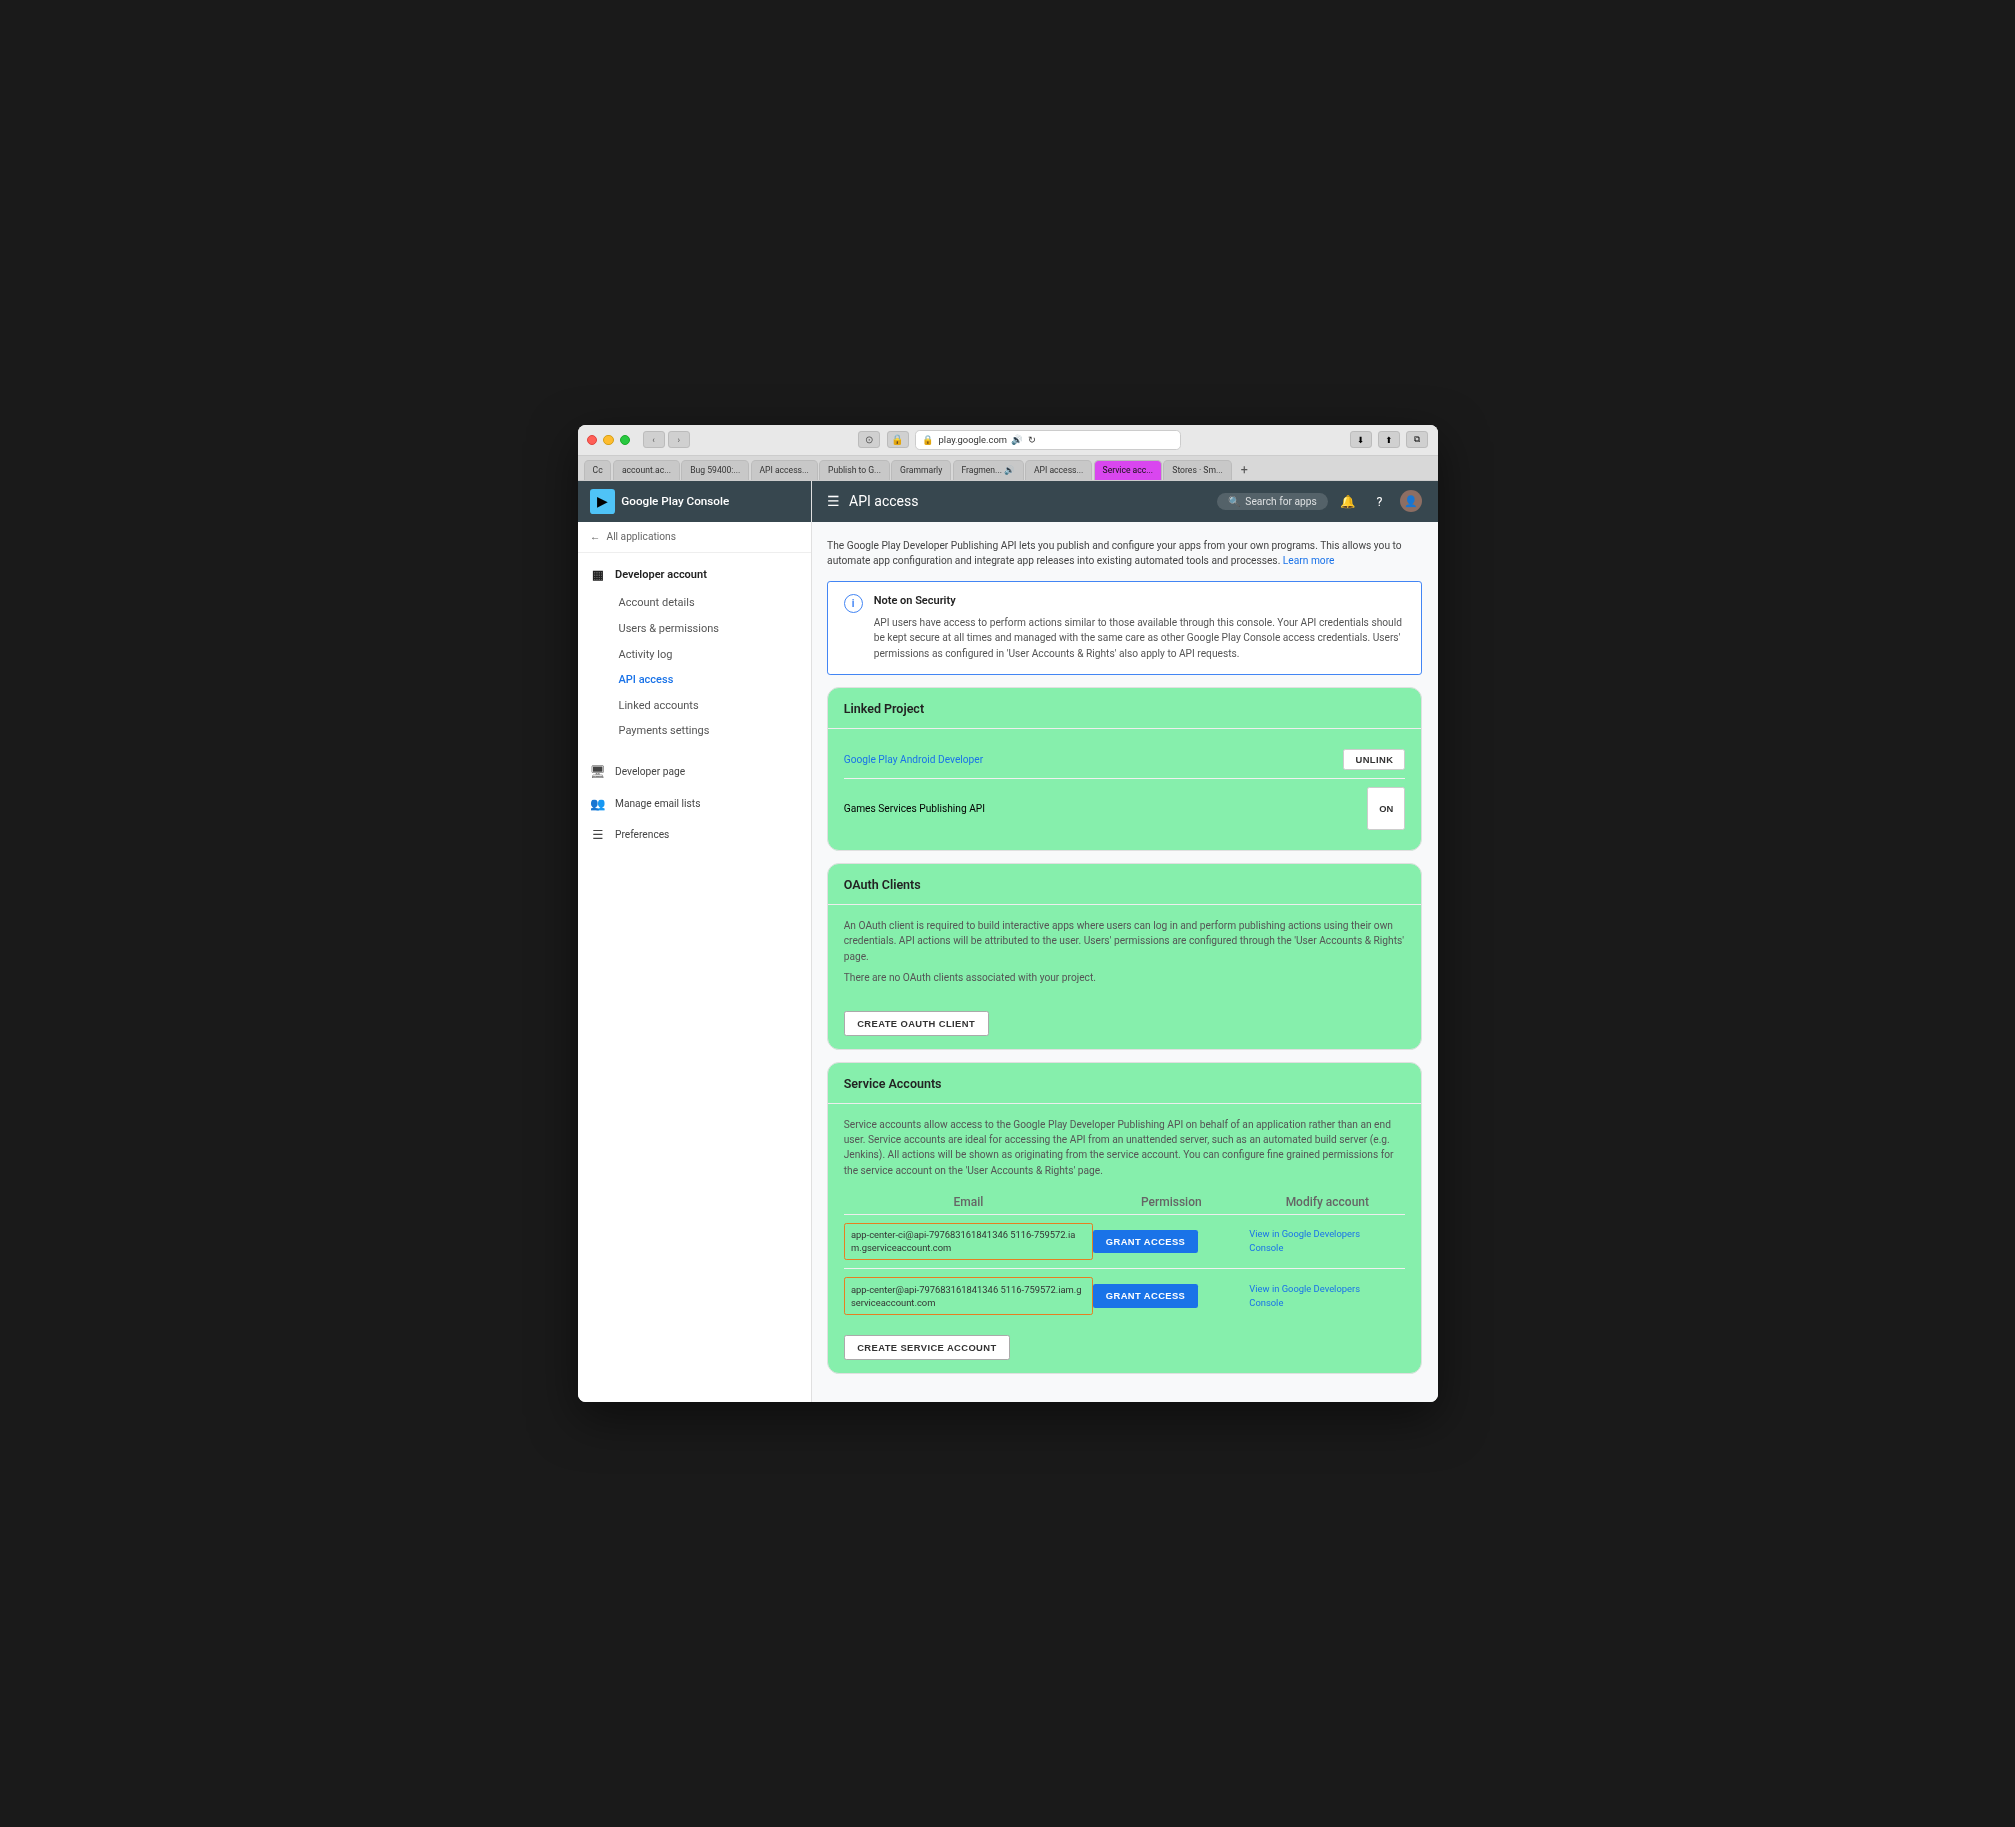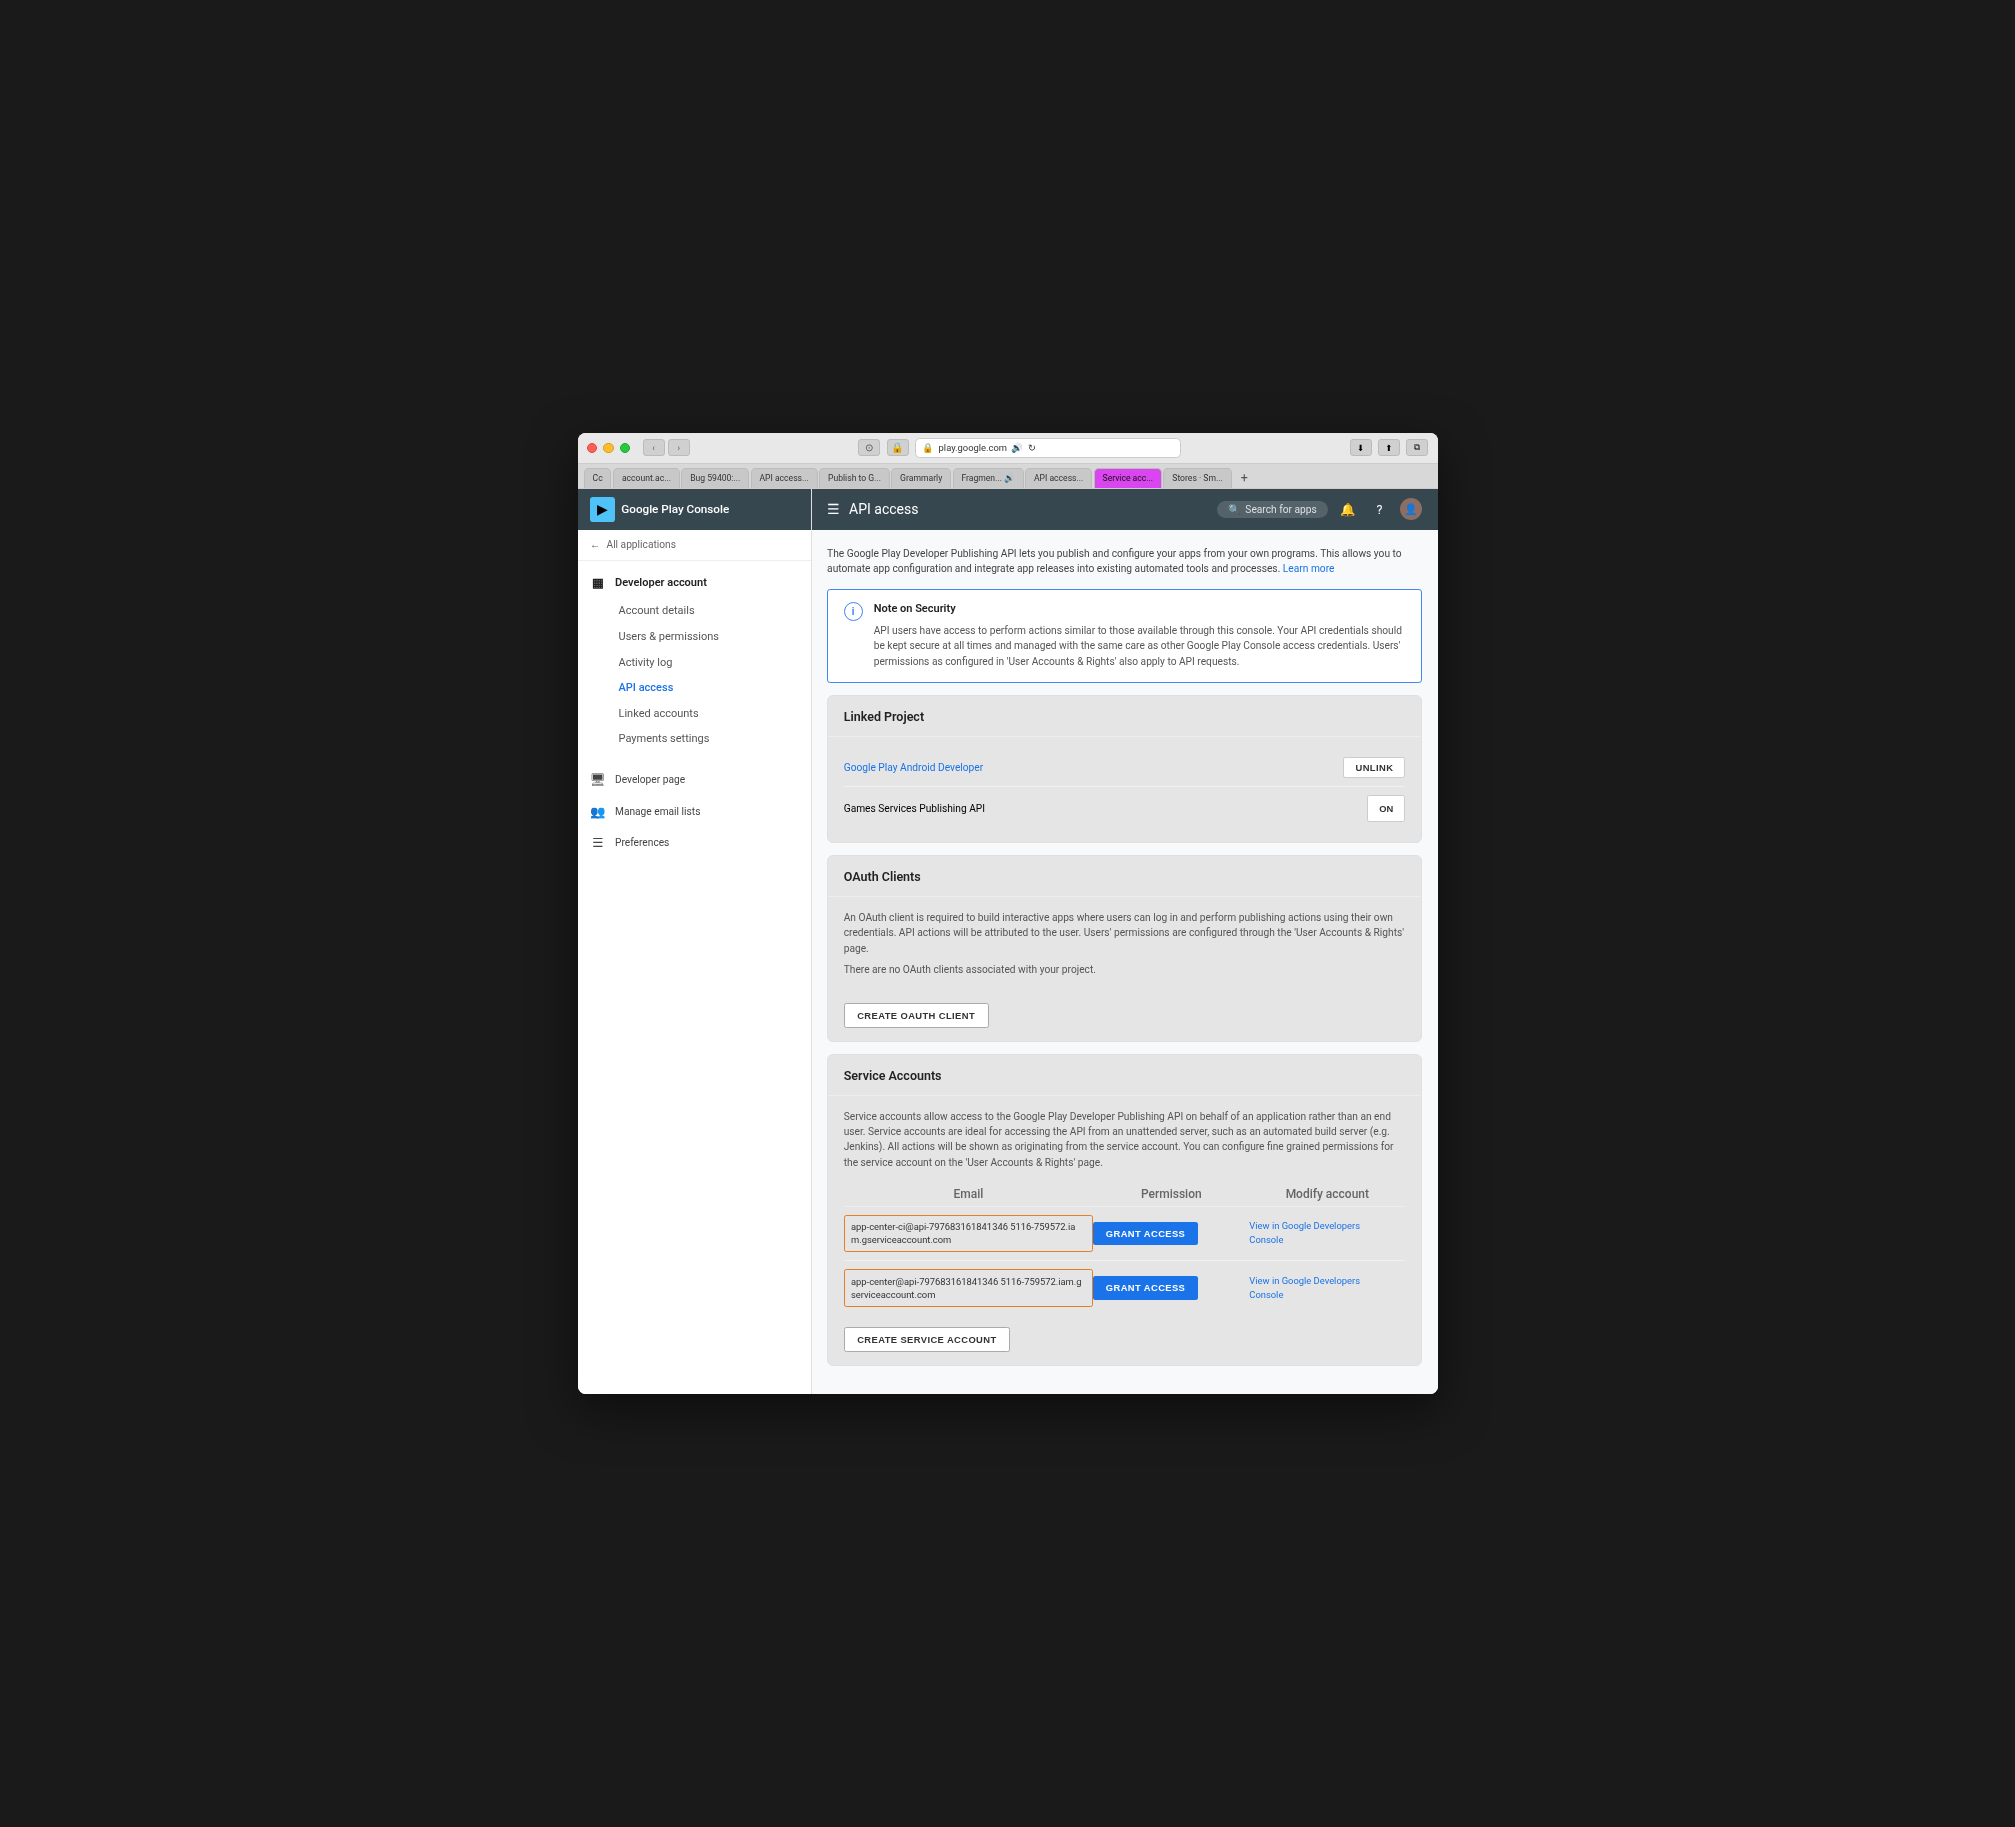--- a/index.html
+++ b/index.html
@@ -304,23 +304,23 @@
       color: #222;
       margin-bottom: 8px;
     }
     .security-note-content p {
       font-size: 10.2px;
       color: #555;
       line-height: 1.5;
     }
 
     .section-card {
-      background: #e5e5e5;
+      background: #86efac;
       border: 0.8px solid #e0e0e0;
-      border-radius: 6px;
+      border-radius: 12px;
       margin-bottom: 12.5px;
     }
     .section-card-header {
       padding: 12.5px 15.6px;
       border-bottom: 0.8px solid #eee;
     }
     .section-card-header h2 {
       font-size: 12.5px;
       font-weight: 600;
       color: #222;
@@ -353,21 +353,21 @@
       border-radius: 2.3px;
       font-size: 9.4px;
       font-weight: 600;
       color: #333;
       cursor: pointer;
       letter-spacing: 0.4px;
     }
     .btn-toggle {
       border: 0.8px solid #ccc;
       background: #fff;
-      padding: 7px 11px;
+      padding: 15px 11px;
       border-radius: 2.3px;
       font-size: 9.4px;
       font-weight: 600;
       color: #333;
       cursor: pointer;
     }
 
     .oauth-desc {
       font-size: 10.2px;
       color: #555;

